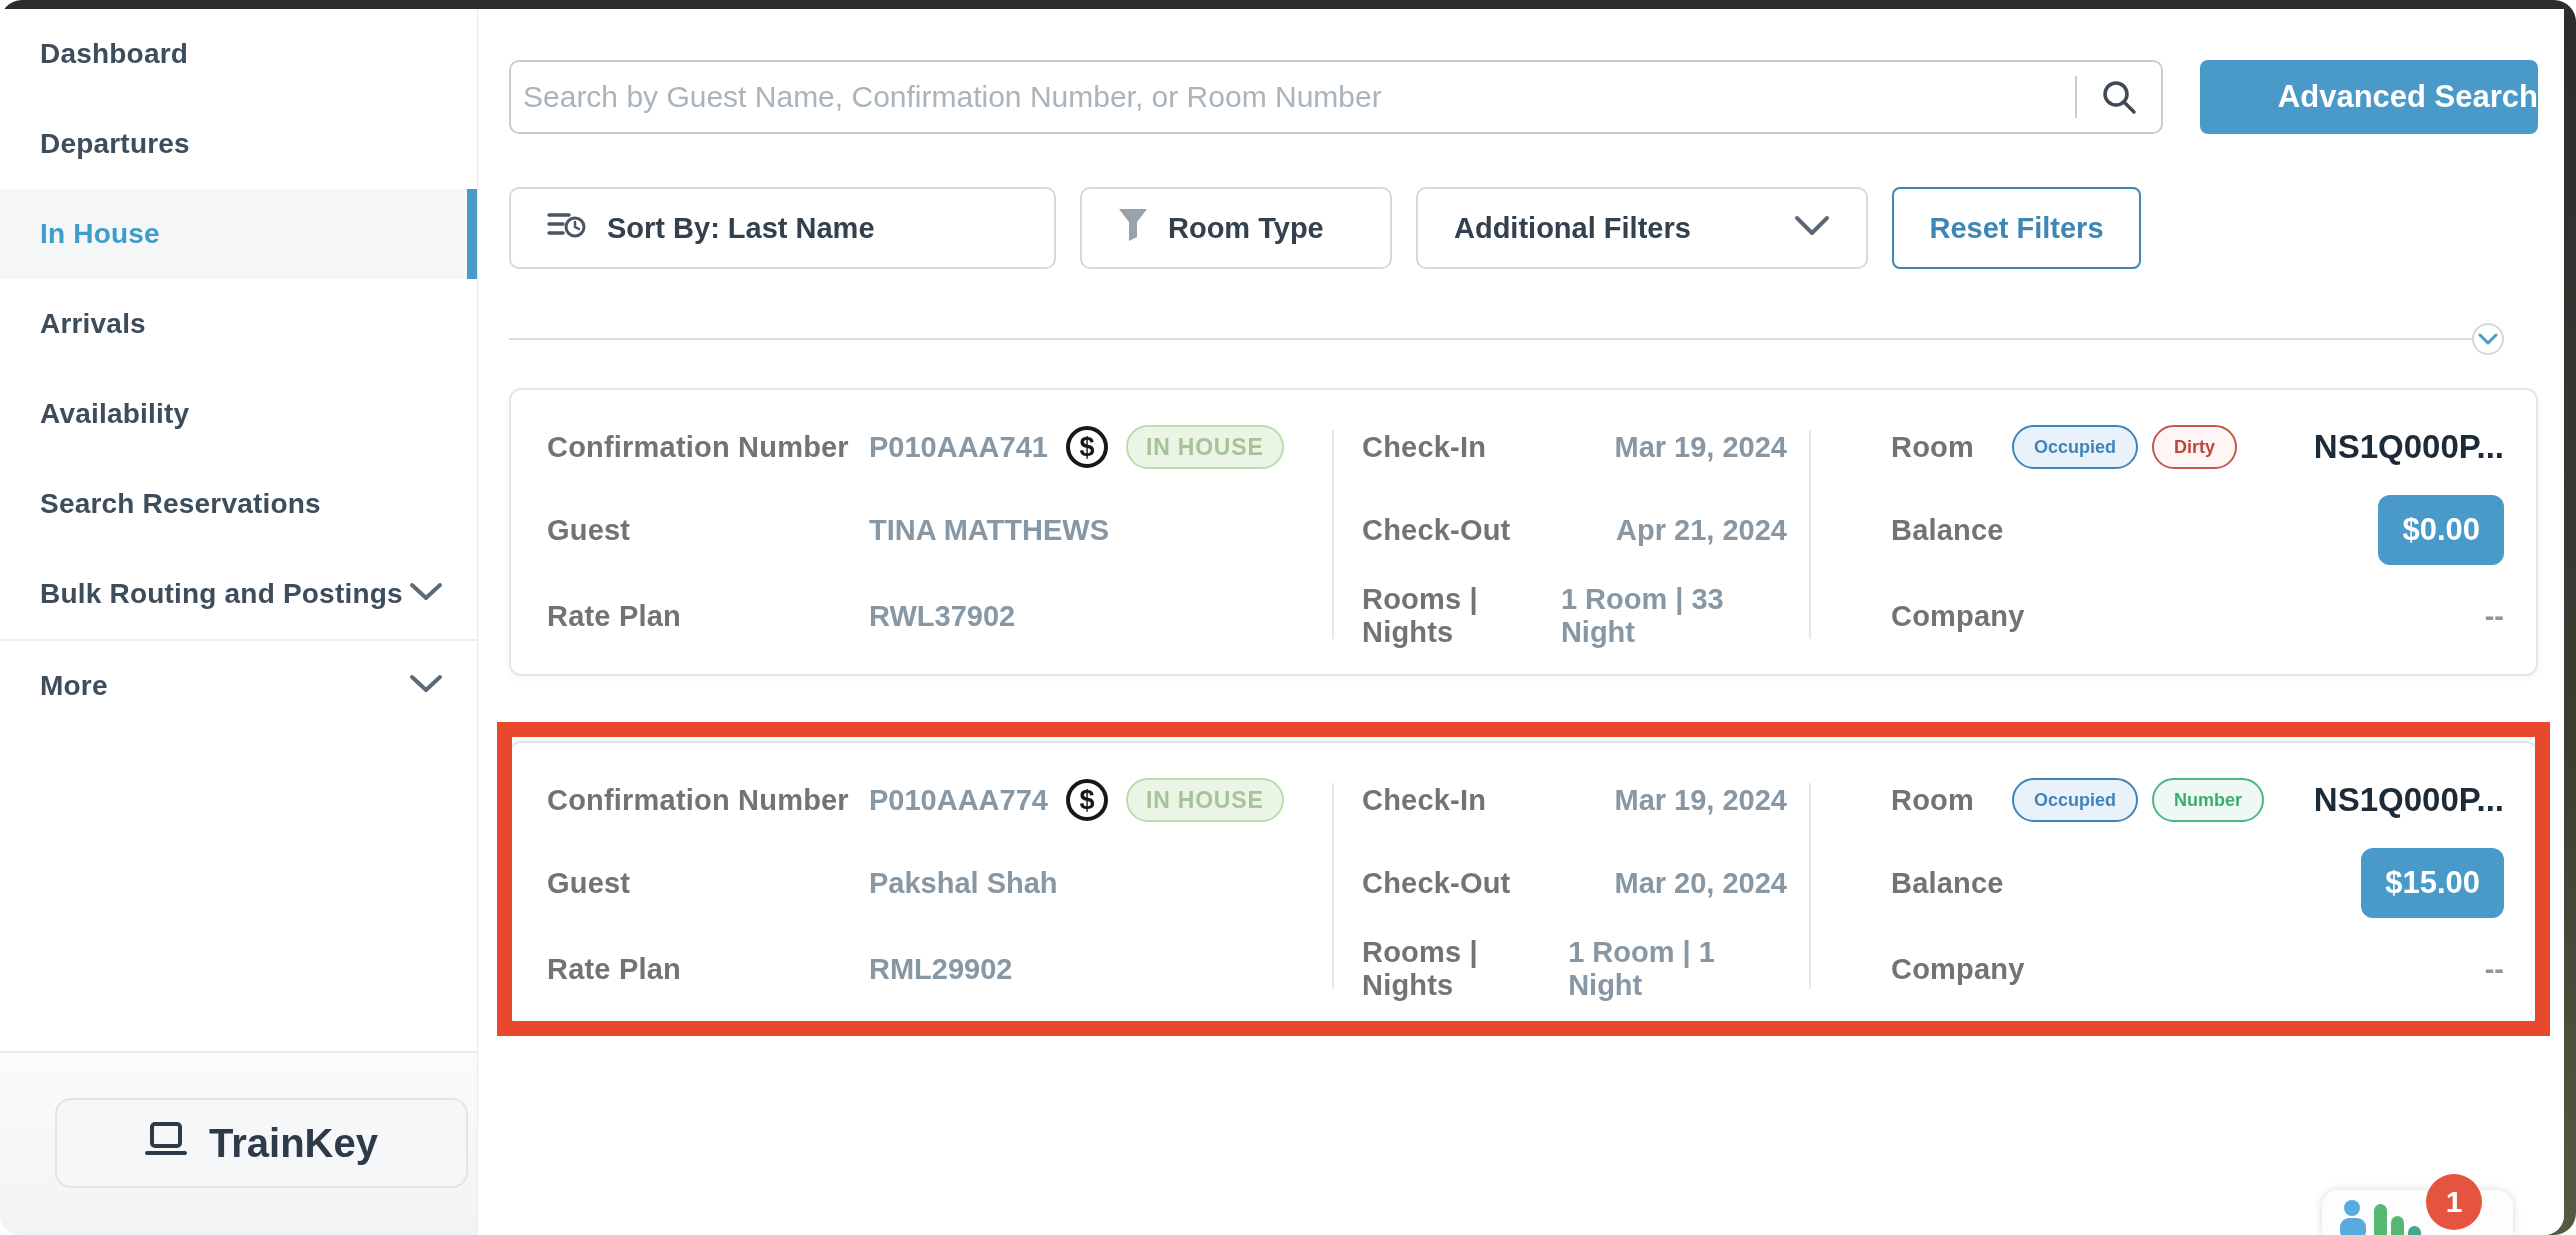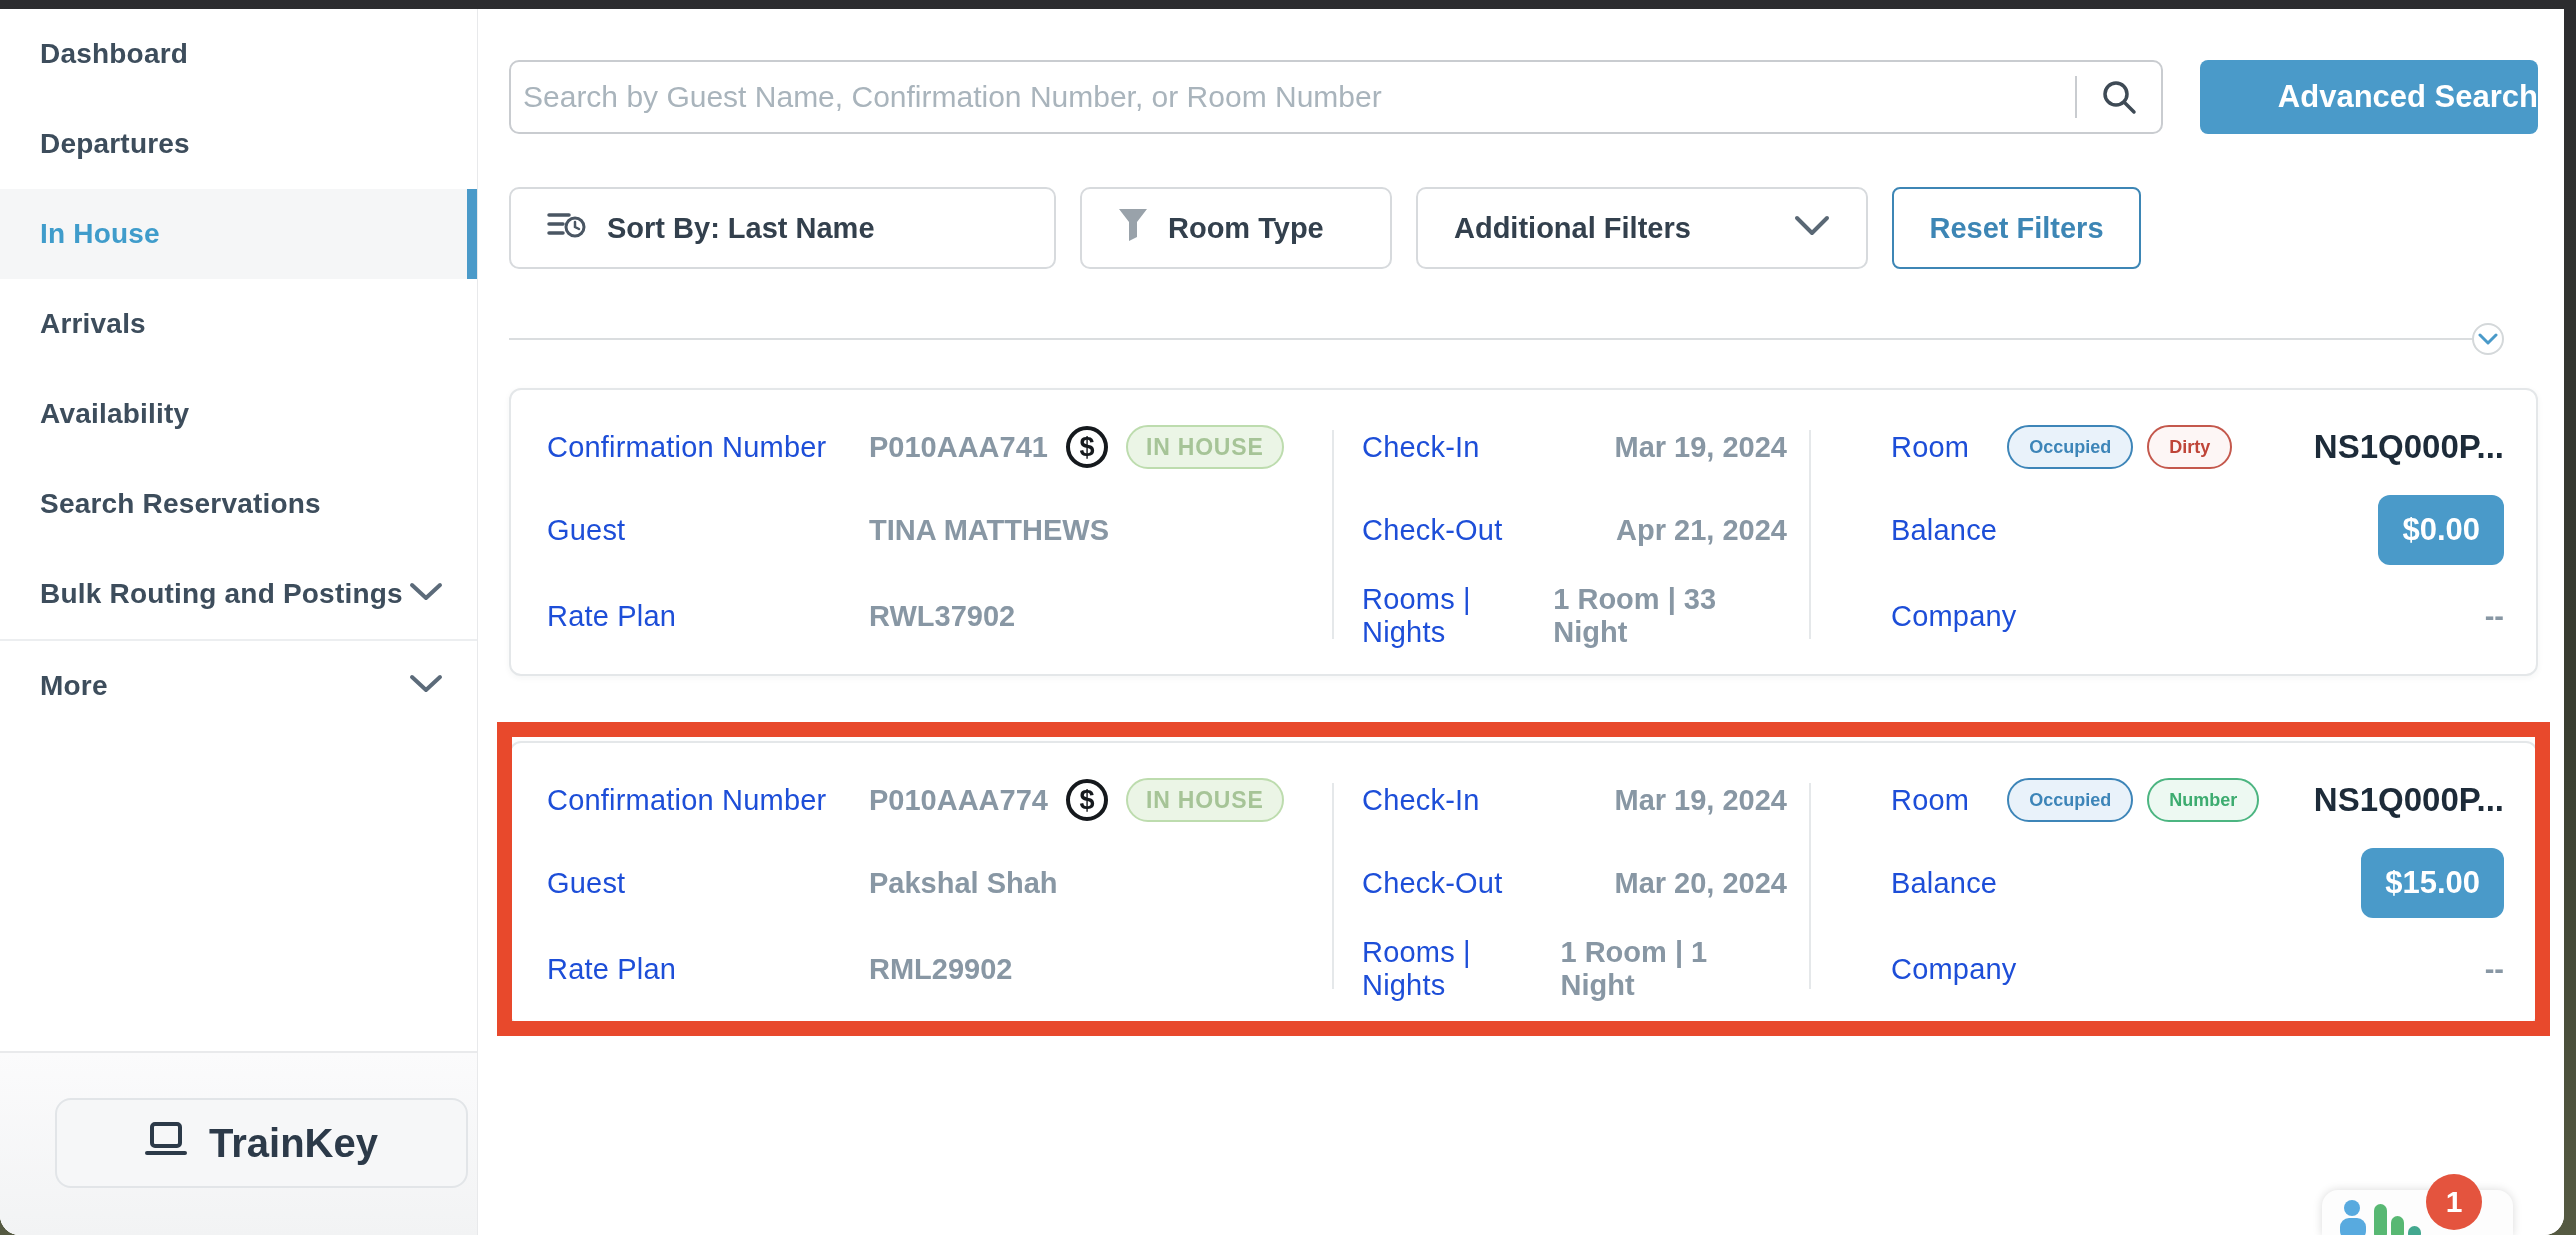--- a/index.html
+++ b/index.html
@@ -1,19 +1,19 @@
 <!DOCTYPE html>
 <html><head>
 <meta charset="utf-8">
 <style>
   * { margin:0; padding:0; box-sizing:border-box; }
   html,body { width:2576px; height:1235px; overflow:hidden;
     font-family:"Liberation Sans", sans-serif; }
   .desktop { position:relative; width:2576px; height:1235px;
-    background:linear-gradient(180deg,#2c2c2f 0%,#3a3e31 60%,#555a42 100%); }
+    background:linear-gradient(180deg,#2c2c2f 0%,#3a3e31 60%,#555a42 100%);border-radius:22px; }
   .window { position:absolute; left:0; top:9px; width:2564px; height:1226px;
     background:#ffffff; border-radius:0 0 20px 20px; overflow:hidden; }
 
   
   .sidebar { position:absolute; left:0; top:0; width:478px; height:100%;
     background:#ffffff; border-right:1px solid #e8e9eb; }
   .nav-item { position:relative; height:90px; display:flex; align-items:center;
     padding-left:40px; padding-right:34px; font-size:28px; font-weight:700;
     color:#3d4d5c; cursor:pointer; letter-spacing:0.2px; }
   .nav-item.active { background:#f5f6f7; color:#3f9ccb; }
@@ -71,21 +71,21 @@
     box-shadow:0 2px 6px rgba(40,50,60,0.05); }
   .card-1 { top:379px; }
   .card-2 { top:732px; height:285px; }
   .vdiv { position:absolute; top:40px; bottom:35px; width:2px; background:#e5e8ea; }
   .vdiv.d1 { left:821px; } .vdiv.d2 { left:1298px; }
   .card-row { position:absolute; height:56px; display:flex; align-items:center; }
   .r1 { top:29px; } .r2 { top:112px; } .r3 { top:198px; }
   .c1 { left:36px;  width:756px; }
   .c2 { left:851px; width:425px; justify-content:space-between; }
   .c3 { left:1380px; width:613px; }
-  .lbl { font-size:29px; font-weight:400; color:#1d4ed8; letter-spacing:0.2px; }
+  .lbl { font-size:29px; font-weight:700; color:#737373; letter-spacing:0.2px; }
   .val { font-size:29px; font-weight:600; color:#8897a4; }
   .c1 .val { position:absolute; left:322px; }
   .conf-wrap { position:absolute; left:322px; display:flex; align-items:center; gap:18px; }
   .dollar-ic { width:42px; height:42px; border:4px solid #15191d; border-radius:50%;
     display:flex; align-items:center; justify-content:center;
     font-size:27px; font-weight:700; color:#15191d; background:#fff; }
   .inhouse-badge { height:44px; padding:0 18px; border:2px solid #bddcae; border-radius:22px;
     background:#ebf5e6; color:#a6c497; font-size:23px; font-weight:700;
     letter-spacing:0.8px; display:flex; align-items:center; }
   .pill { height:44px; padding:0 20px; border-radius:22px; display:flex; align-items:center;

